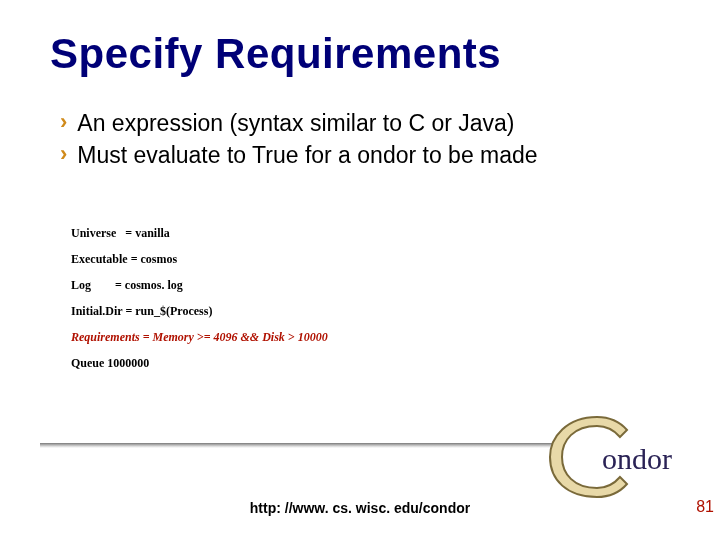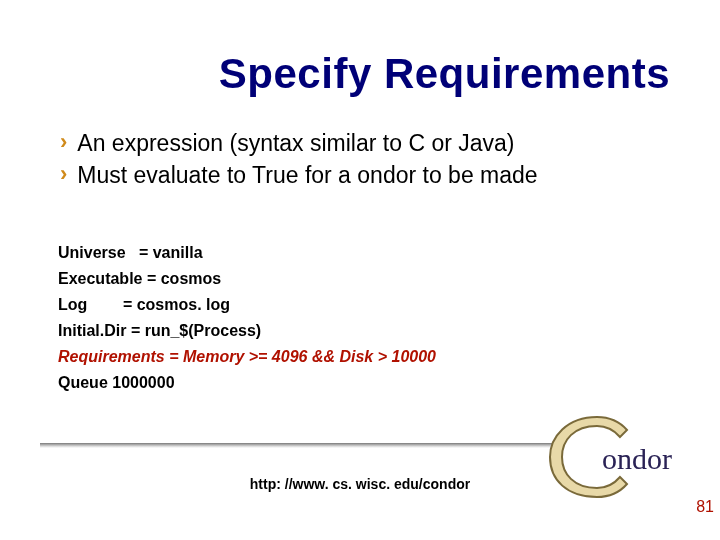--- a/index.html
+++ b/index.html
@@ -1,25 +1,25 @@
 <!DOCTYPE html>
 <html><head>
 <meta charset="utf-8">
 <style>
   * { margin: 0; padding: 0; box-sizing: border-box; }
   html, body { width: 720px; height: 540px; overflow: hidden; background: #fff; font-family: "Comic Sans MS", "Comic Sans", cursive, sans-serif; }
   .slide { position: relative; width: 720px; height: 540px; padding: 30px 50px 0 50px; }
-  .title { font-size: 42px; font-weight: bold; color: #000077; text-align: right; margin-top: 20px; margin-bottom: 30px; letter-spacing: 0.5px; }
+  .title { font-size: 42px; font-weight: bold; color: #000077; text-align: left; margin-top: 0; margin-bottom: 30px; letter-spacing: 0.5px; }
   .bullets { margin-left: 10px; margin-bottom: 24px; }
   .bullet-row { display: flex; align-items: flex-start; margin-bottom: 2px; }
   .chev { color: #d08a1a; font-size: 22px; font-weight: bold; line-height: 28px; margin-right: 10px; flex-shrink: 0; }
   .btext { font-size: 23px; color: #000; line-height: 30px; }
-  .code { font-family: Liberation Sans, sans-serif; font-size: 16px; font-weight: bold; line-height: 26px; margin-left: 8px; white-space: pre; color: #000; }
+  .code { font-family: Liberation Serif, serif; font-size: 12px; font-weight: bold; line-height: 26px; margin-left: 21px; white-space: pre; color: #000; }
   .code .hl { font-style: italic; color: #b01100; font-weight: bold; }
-  .footer-url { position: absolute; bottom: 48px; left: 0; width: 100%; text-align: center; font-family: Arial, sans-serif; font-size: 14px; font-weight: bold; color: #000; }
+  .footer-url { position: absolute; bottom: 24px; left: 0; width: 100%; text-align: center; font-family: Arial, sans-serif; font-size: 14px; font-weight: bold; color: #000; }
   .hr-line { position: absolute; left: 40px; bottom: 92px; width: 520px; height: 5px; background: linear-gradient(to bottom, #999 0%, #ddd 60%, #fff 100%); border-top: 1px solid #888; }
   .pagenum { position: absolute; right: 6px; bottom: 24px; font-family: Arial, sans-serif; font-size: 16px; color: #b01100; margin-top: 23px; }
   .logo { position: absolute; right: 38px; bottom: 28px; width: 150px; height: 110px; }
 </style>
 </head>
 <body>
 
 <div class="slide">
 
   <h1 class="title">Specify Requirements</h1>

